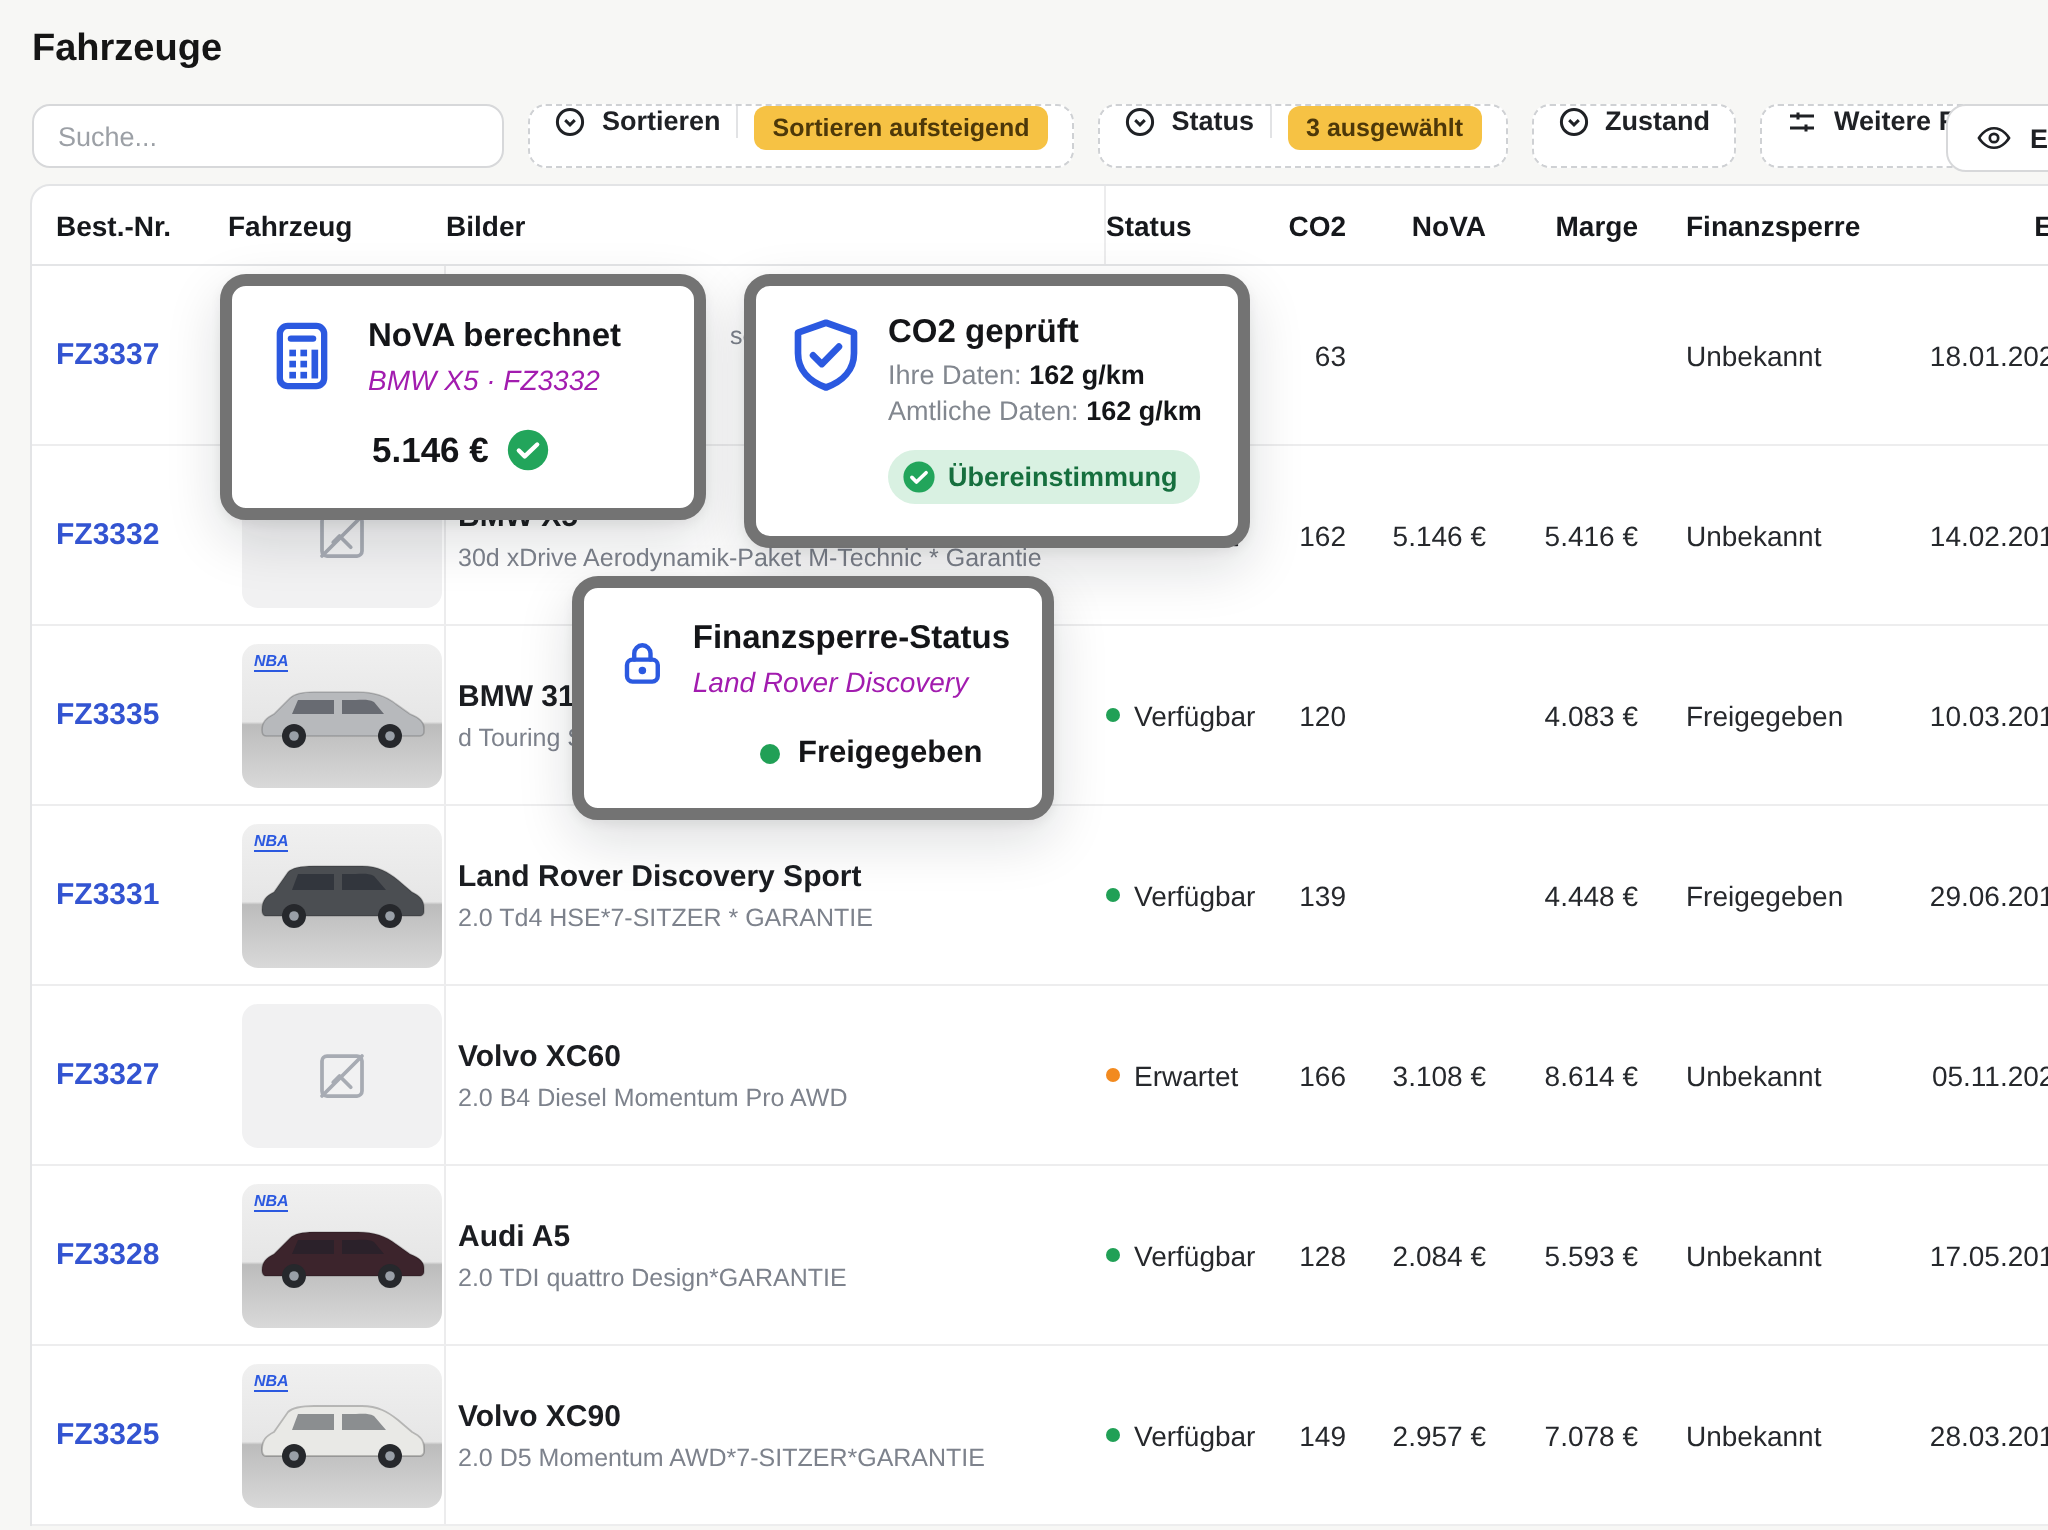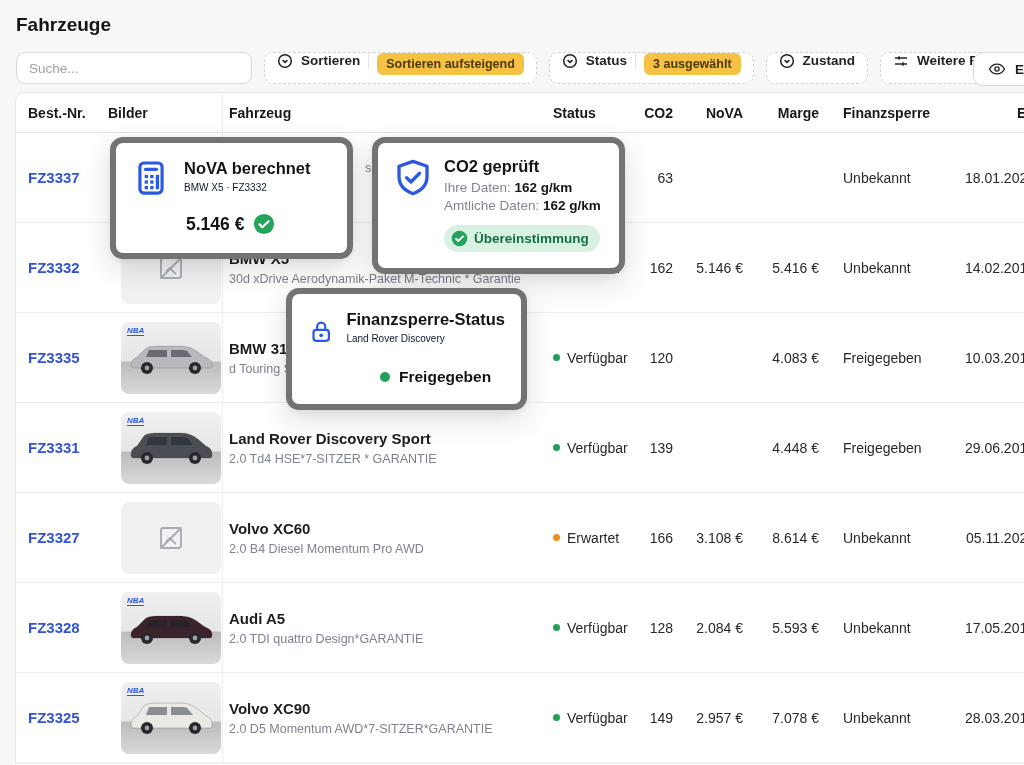--- a/index.html
+++ b/index.html
@@ -56,21 +56,21 @@
   .thumb.photo { background:linear-gradient(180deg,#f0f0f0 0%,#e6e6e6 54%,#bcbcbc 56%,#d9d9d9 100%); }
   .thumb.photo svg { position:absolute; left:0; top:10px; }
   .wm { position:absolute; top:4px; left:6px; font-size:8px; font-weight:700; font-style:italic;
     color:#2b59e0; border-bottom:1px solid #2b59e0; line-height:9px; z-index:2; }
 
   
   .popover { position:absolute; background:#fff; border:6px solid #737373; border-radius:13px;
     box-shadow:0 10px 28px rgba(15,18,25,.14), 0 2px 6px rgba(15,18,25,.06); z-index:10; padding:16px; }
   .pop-head { display:flex; gap:14px; }
   .pop-title { font-size:16.5px; font-weight:700; color:#141518; margin-bottom:4px; white-space:nowrap; }
-  .pop-sub { font-size:10px; color:#0f172a; white-space:nowrap; }
+  .pop-sub { font-size:14px; color:#a21caf; white-space:nowrap;font-style:italic; }
   .pop-line { font-size:13.5px; color:#82878f; margin-bottom:3px; white-space:nowrap; }
   .pop-line b { color:#141518; font-weight:700; }
   .pop-nova { left:110px; top:137px; width:243px; }
   .pop-nova .value-row { margin:16px 0 2px 54px; display:flex; align-items:center; gap:9px; }
   .pop-nova .value { font-size:17.5px; font-weight:700; color:#141518; }
   .pop-co2 { left:372px; top:137px; width:253px; padding:14px; }
   .pop-co2 .pop-head { gap:10px; }
   .match-badge { display:inline-flex; align-items:center; gap:6px; margin:9px 0 2px 52px;
     background:#d9f1e2; color:#166f3e; font-size:13.5px; font-weight:700; padding:5px 11px 5px 7px; border-radius:999px; }
   .pop-fin { left:286px; top:288px; width:241px; }
@@ -135,24 +135,24 @@
           <path d="M2 12s3.6-6.5 10-6.5S22 12 22 12s-3.6 6.5-10 6.5S2 12 2 12z"></path>
           <circle cx="12" cy="12" r="2.8"></circle>
         </svg>
     </span>
     <span>Eig</span>
   </div>
 
   <div class="table">
     <div class="thead">
       <div class="th c1">Best.-Nr.</div>
+      <div class="th c3">Fahrzeug</div>
       <div class="th c2">
           <span class="hlabel">Bilder</span>
         </div>
-      <div class="th c3">Fahrzeug</div>
       <div class="th">Status</div>
       <div class="th num">CO2</div>
       <div class="th num">NoVA</div>
       <div class="th num">Marge</div>
       <div class="th c-fin">Finanzsperre</div>
       <div class="th c-ez">
           <span class="inner">EZ</span>
         </div>
     </div>
 

